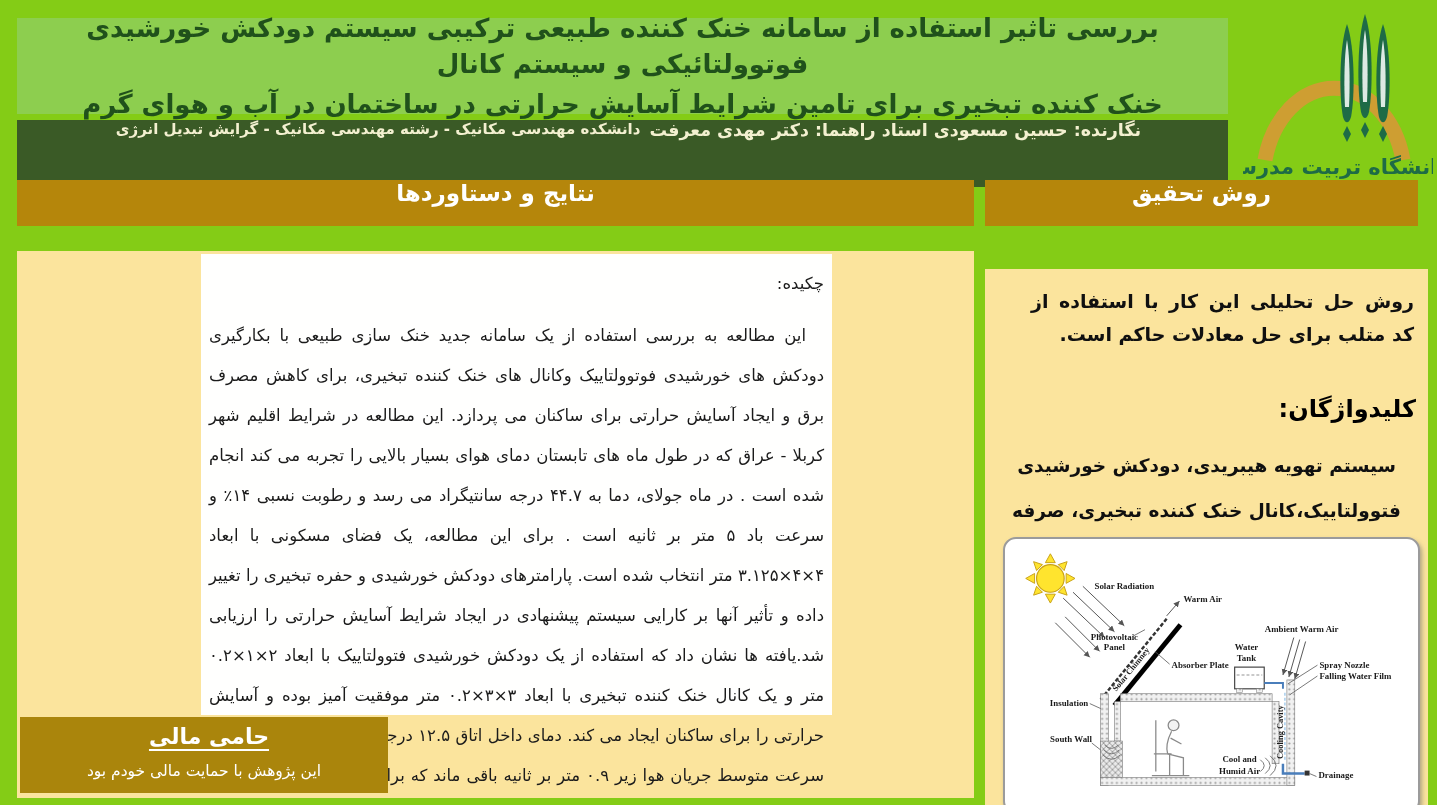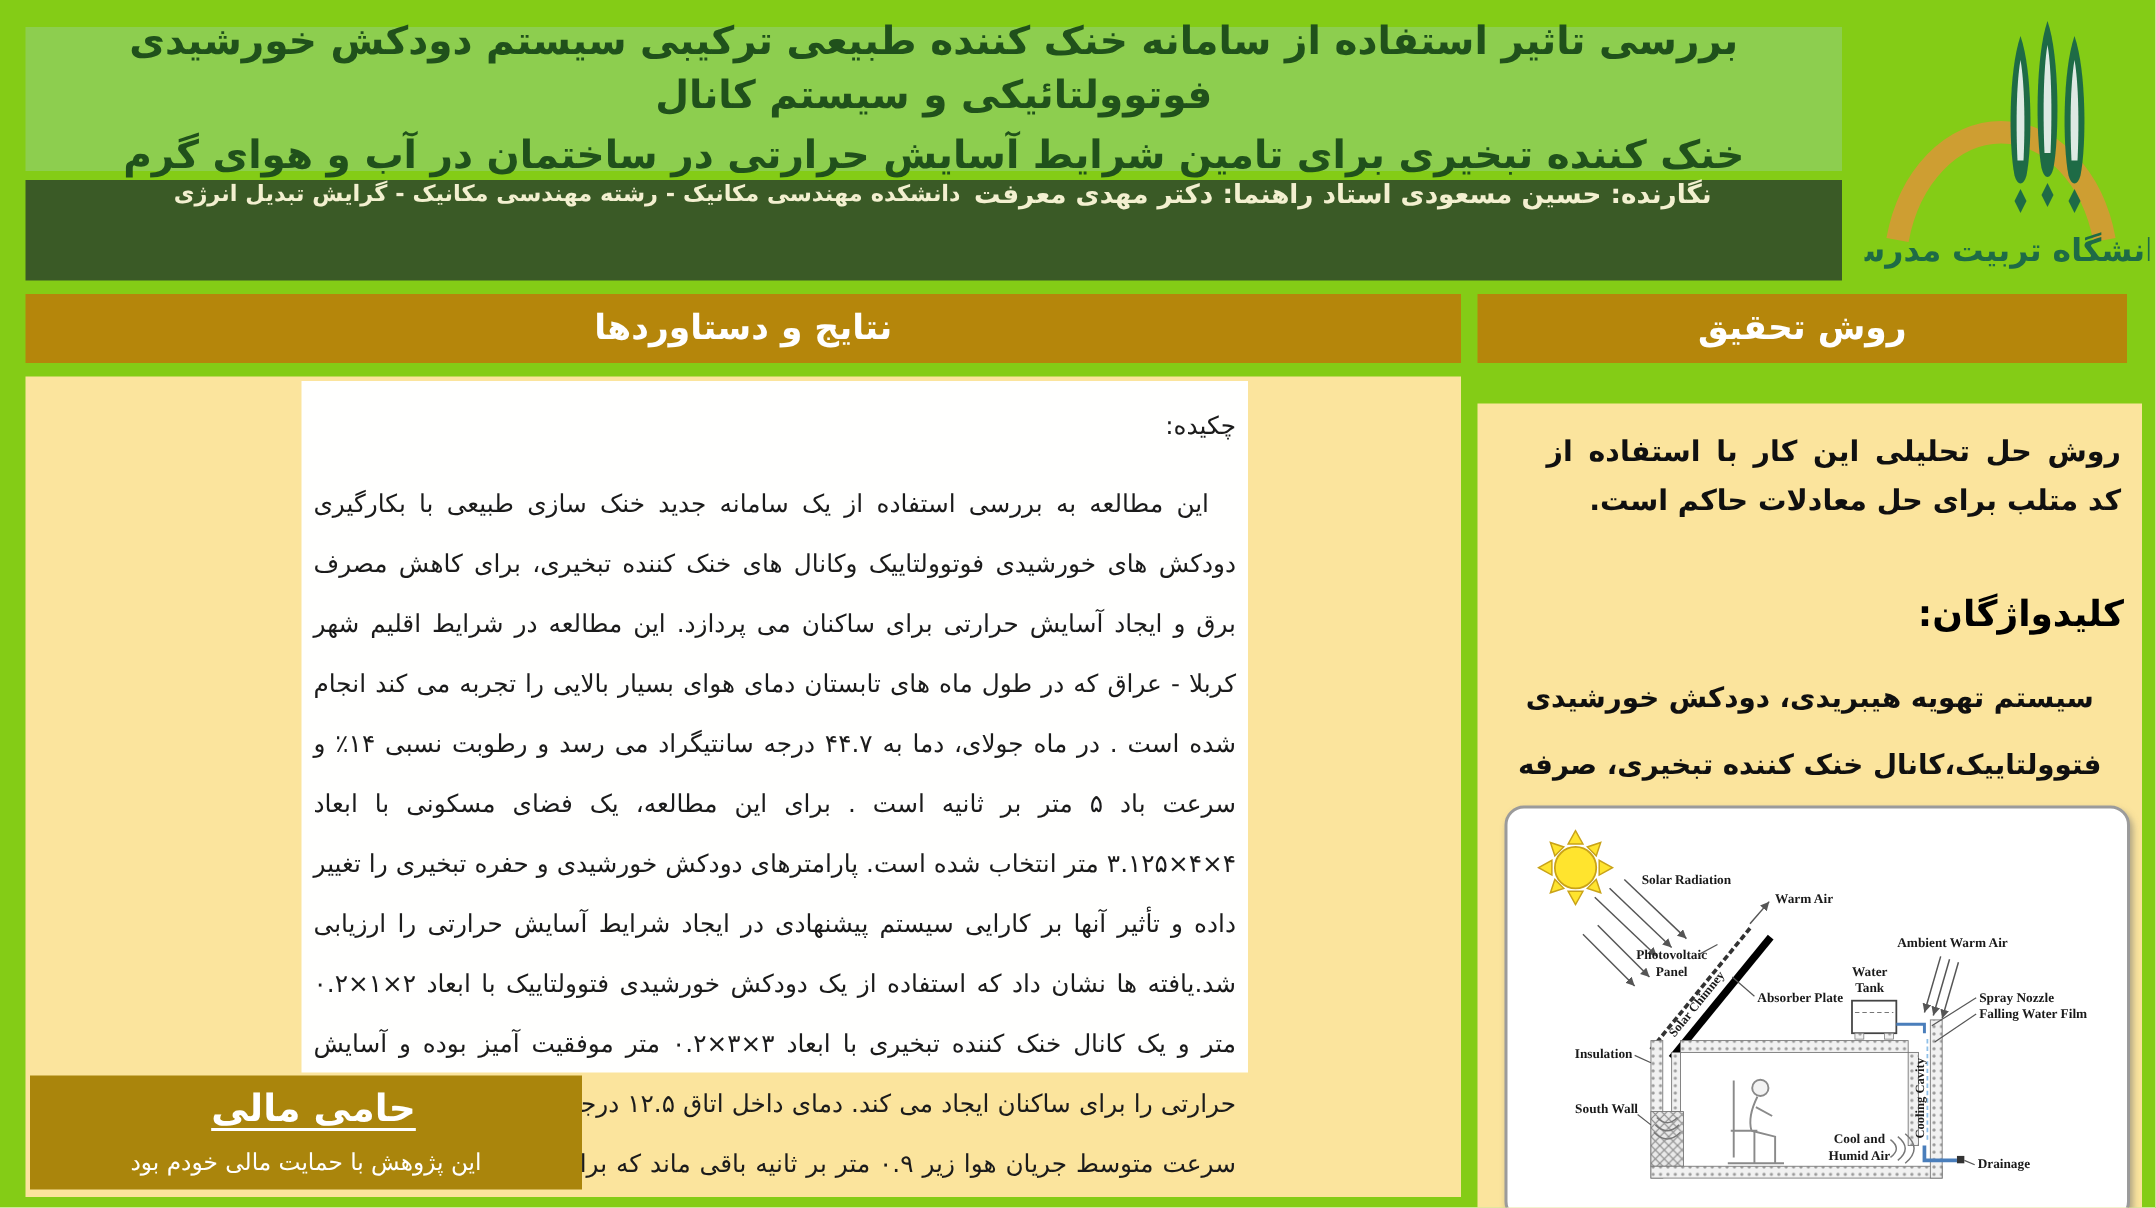--- a/index.html
+++ b/index.html
@@ -17,36 +17,36 @@
     direction:rtl;text-align:center;line-height:36px;}
 
   .logo{position:absolute;left:1243px;top:2px;width:190px;height:190px;}
 
   .authors-bar{position:absolute;left:17px;top:120px;width:1211px;height:67px;
     background:var(--band_green);color:var(--band_text);direction:rtl;text-align:center;
     display:flex;justify-content:center;gap:9px;}
   .authors-line1{font-weight:bold;font-size:17.5px;}
   .authors-line2{font-weight:bold;font-size:15px;padding-left:12px;}
 
-  .sec-hdr{position:absolute;top:196px;height:46px;background:var(--gold);color:#fff;
-    font-weight:bold;font-size:23px;display:flex;align-items:center;justify-content:center;direction:rtl;}
+  .sec-hdr{position:absolute;top:180px;height:46px;background:var(--gold);color:#fff;
+    font-weight:bold;font-size:23px;display:flex;justify-content:center;direction:rtl;}
   .hdr-results{left:17px;width:957px;}
   .hdr-method{left:985px;width:433px;}
 
   .left-panel{position:absolute;left:17px;top:251px;width:957px;height:547px;background:var(--cream);}
   .right-panel{position:absolute;left:985px;top:269px;width:443px;height:547px;background:var(--cream);}
 
   .abstract-box{position:absolute;left:148px;top:3px;width:631px;height:461px;background:var(--boxwhite);
     direction:rtl;padding:10px 8px;color:#1b1b1b;margin-left:36px;}
   .abstract-heading{font-size:16.5px;line-height:40px;}
   .abstract-text{font-size:16.5px;line-height:40px;text-align:justify;text-indent:18px;margin-top:12px;}
 
   .sponsor-box{position:absolute;left:3px;top:466px;width:368px;height:76px;background:var(--sponsor_gold);
     color:#fff;direction:rtl;text-align:center;padding-top:7px;}
-  .sponsor-heading{font-weight:bold;font-size:25px;text-decoration:underline;text-underline-offset:5px;padding-left:10px;}
+  .sponsor-heading{font-weight:bold;font-size:22px;text-decoration:underline;text-underline-offset:5px;padding-left:10px;}
   .sponsor-body{font-size:15.5px;margin-top:13px;}
 
   .method-text{direction:rtl;text-align:justify;font-weight:bold;font-size:19px;line-height:33px;
     padding:16px 14px 0 46px;color:#101010;}
   .kw-heading{direction:rtl;text-align:right;font-weight:bold;font-size:24px;padding:44px 12px 0 0;color:#000;}
   .kw-text{direction:rtl;text-align:center;font-weight:bold;font-size:18.5px;line-height:45px;
     padding:20px 8px 0 8px;color:#101010;}
 
   .diagram-box{position:absolute;left:18px;top:268px;width:417px;height:277px;background:#fff;
     border:2px solid #9b9b9b;border-radius:13px;box-shadow:2px 3px 4px rgba(110,110,110,.55);overflow:hidden;}

